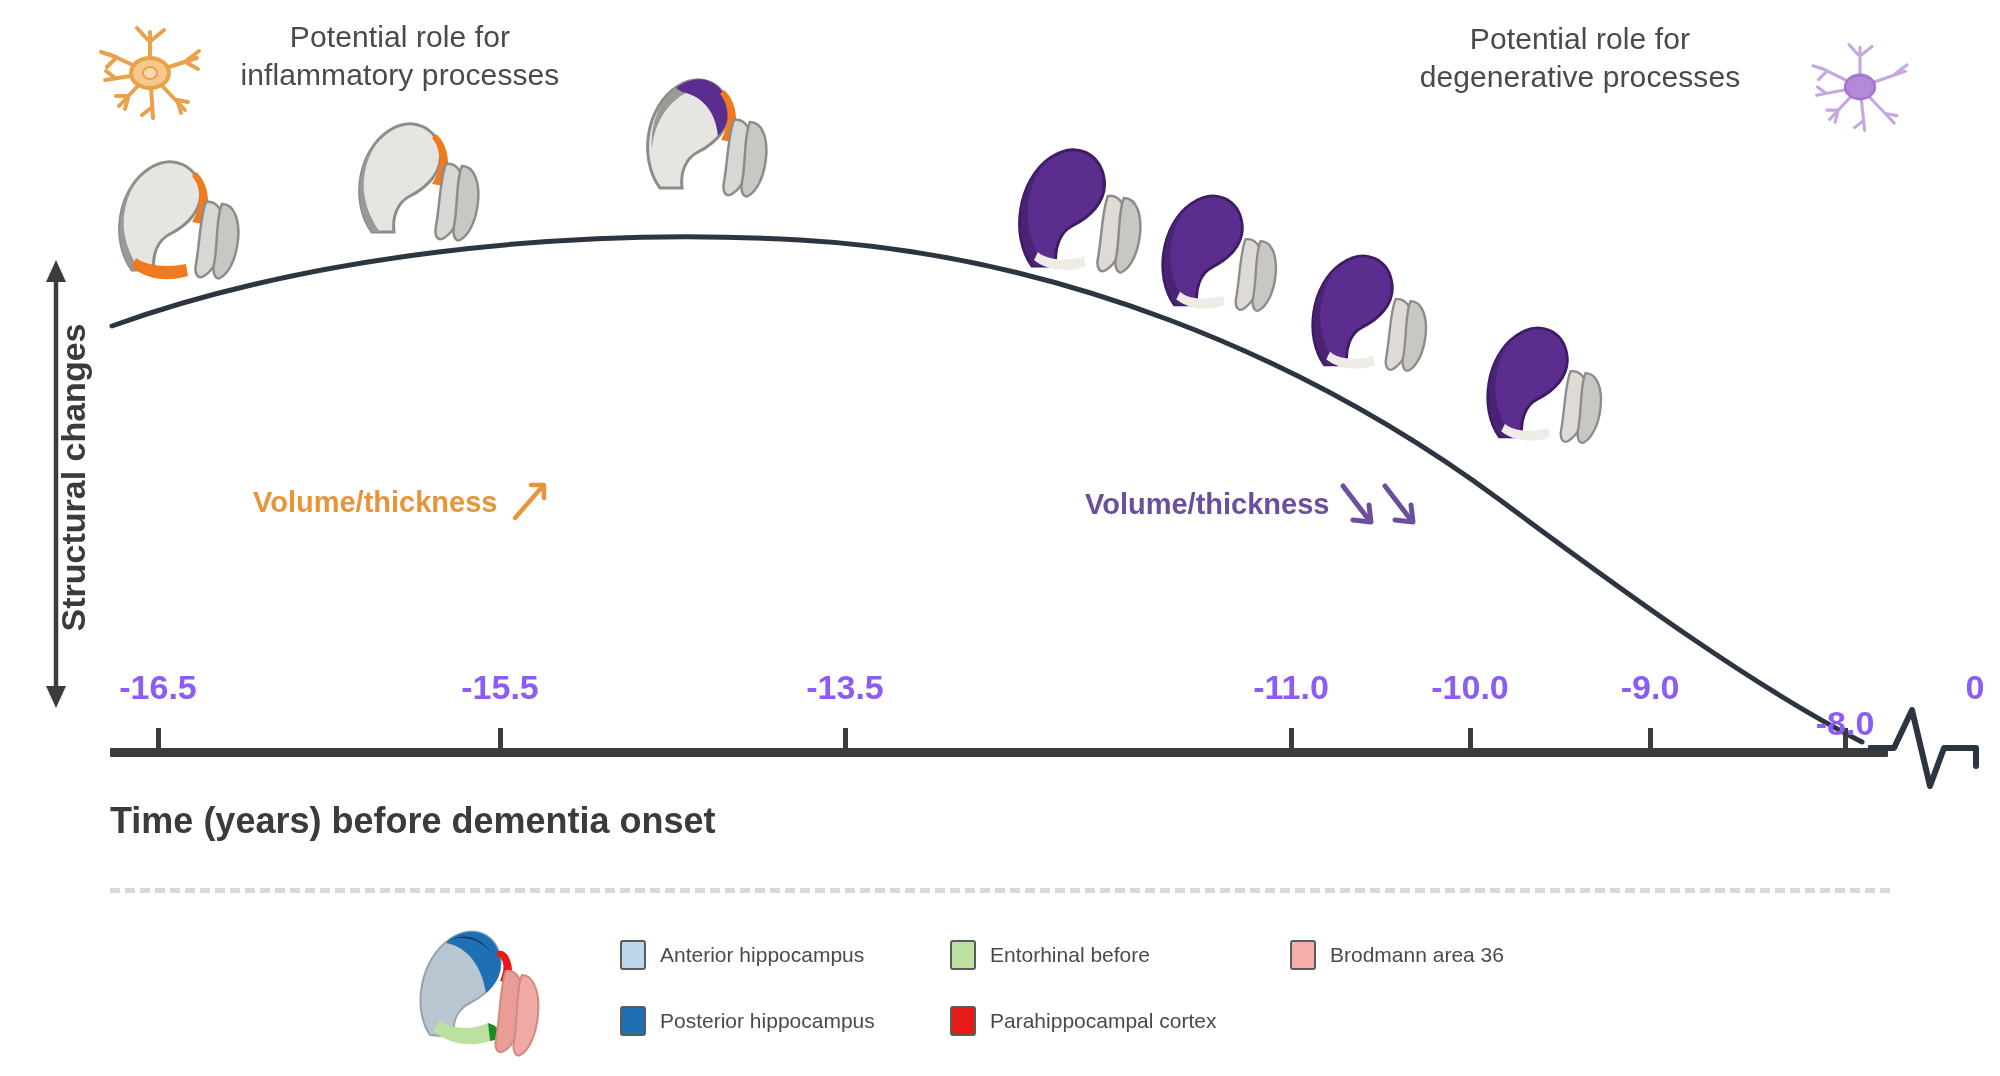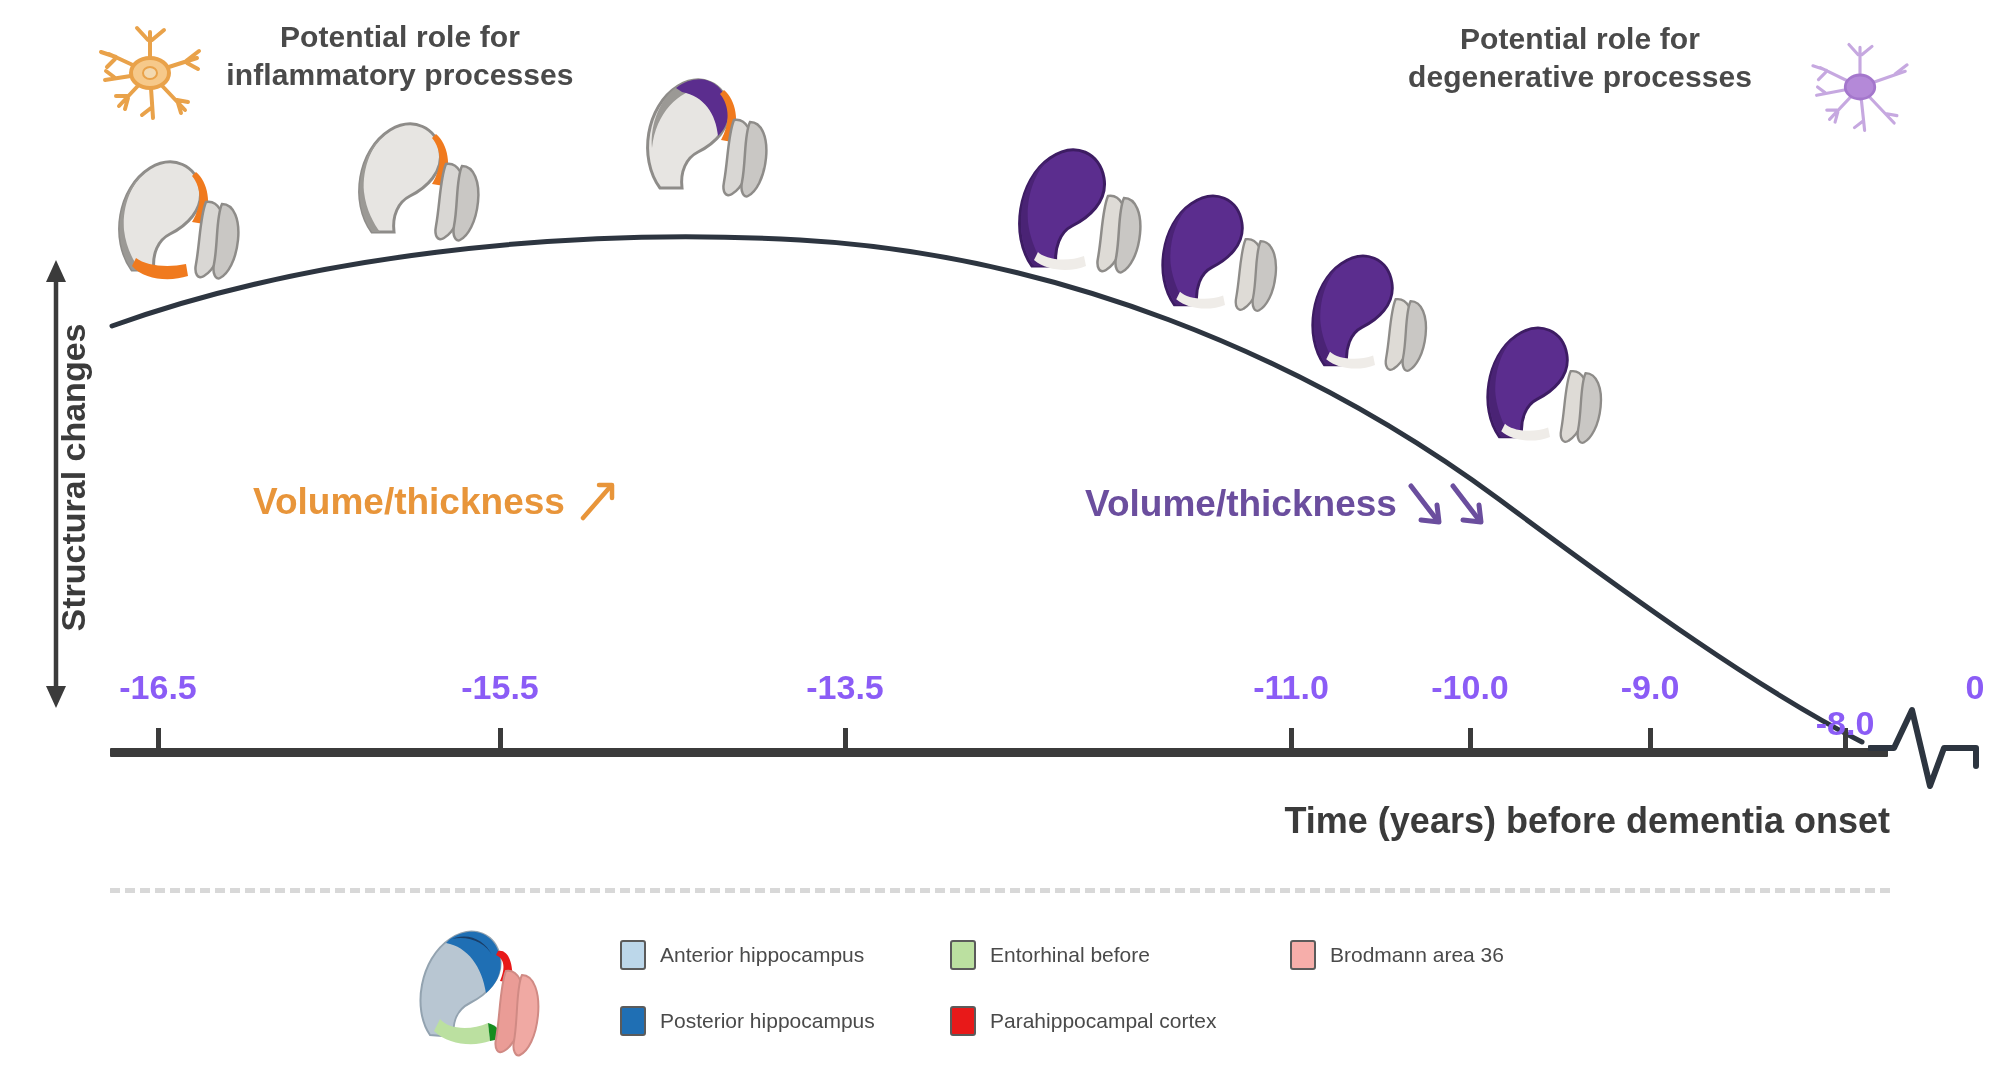--- a/index.html
+++ b/index.html
@@ -18,21 +18,21 @@
     background: #ffffff;
     overflow: hidden;
   }
 
   
   .top-note {
     position: absolute;
     text-align: center;
     font-size: 30px;
     line-height: 1.28;
-    font-weight: 700;
+    font-weight: 400;
     color: #4a4a4a;
     letter-spacing: .1px;
   }
   #note-inflammatory { left: 210px;  top: 18px;  width: 380px; }
   #note-degenerative { left: 1400px; top: 20px;  width: 360px; }
 
   .neuron-icon { position: absolute; }
 
   
   #x-axis-line {
@@ -75,21 +75,21 @@
     color: #3b3b3b;
     white-space: nowrap;
   }
 
   
   #curve-svg { position: absolute; left: 0; top: 0; }
 
   
   .vol-note {
     position: absolute;
-    font-size: 37px;
+    font-size: 29px;
     font-weight: 600;
     white-space: nowrap;
     display: flex;
     align-items: center;
     gap: 8px;
   }
   #vol-up   { left: 253px;  top: 478px; color: #E8953A; }
   #vol-down { left: 1085px; top: 478px; color: #6B4E9E; }
 
   
@@ -283,21 +283,21 @@
       <div class="x-tick-label" style="left: 1650px; text-align: center;">-9.0</div>
       <div class="x-tick" style="left: 1843px;"></div>
       <div class="x-tick-label" style="left: 1845px; margin-top: 36px;">-8.0</div>
       <div class="x-tick-label" style="left: 1975px;">0</div>
     </div>
 
   <svg id="axis-break" width="120" height="110" viewBox="0 0 120 110">
     <path d="M2 48 L26 48 L44 10 L62 86 L76 48 L108 48 L108 66" fill="none" stroke="#2d3540" stroke-width="6" stroke-linejoin="round" stroke-linecap="round"></path>
   </svg>
 
-  <div style="position:absolute; left:110px; top:800px; width:1780px; text-align:right; font-size:36px; font-weight:600; color:#3b3b3b;">Time (years) before dementia onset</div>
+  <div style="position:absolute; left:110px; top:800px; width:1780px; text-align:left; font-size:36px; font-weight:600; color:#3b3b3b;">Time (years) before dementia onset</div>
 
   <div id="legend-divider"></div>
 
   <svg id="legend-brain" width="170" height="165" viewBox="0 0 170 165">
     <path d="M30 130 C12 104, 20 54, 50 34 C74 18, 96 30, 100 52 C104 74, 86 90, 70 98 C58 104, 52 116, 54 132 Z" fill="#b8c6d2" stroke="#93a3b0" stroke-width="2"></path>
     <path d="M50 34 C74 18, 96 30, 100 52 C103 67, 96 80, 86 88 C82 62, 68 42, 46 38 Z" fill="#1f6fb4"></path>
     <path d="M48 36 C66 26, 84 34, 92 50 C86 38, 68 30, 52 34 Z" fill="#1a3d66"></path>
     <path d="M34 126 C48 140, 74 142, 90 136 L88 118 C70 126, 48 124, 40 114 Z" fill="#bbe0a0"></path>
     <path d="M88 118 C96 120, 102 126, 100 134 L90 136 Z" fill="#168c1f"></path>
     <path d="M98 46 C108 44, 114 58, 112 78 L100 76 C106 62, 104 54, 96 50 Z" fill="#e81919"></path>

